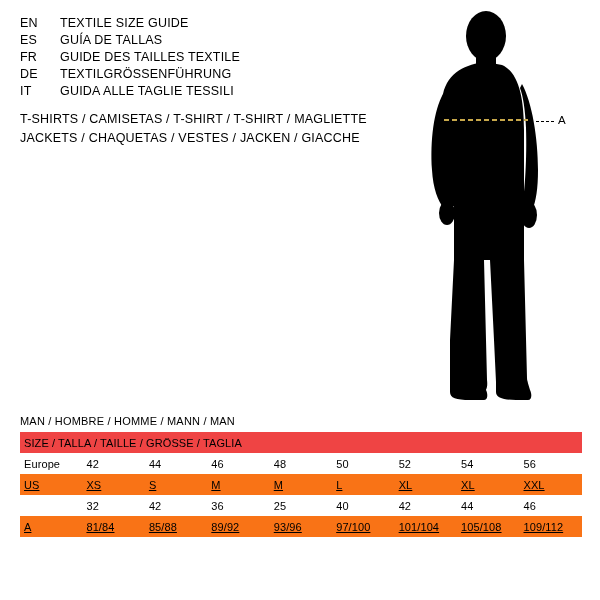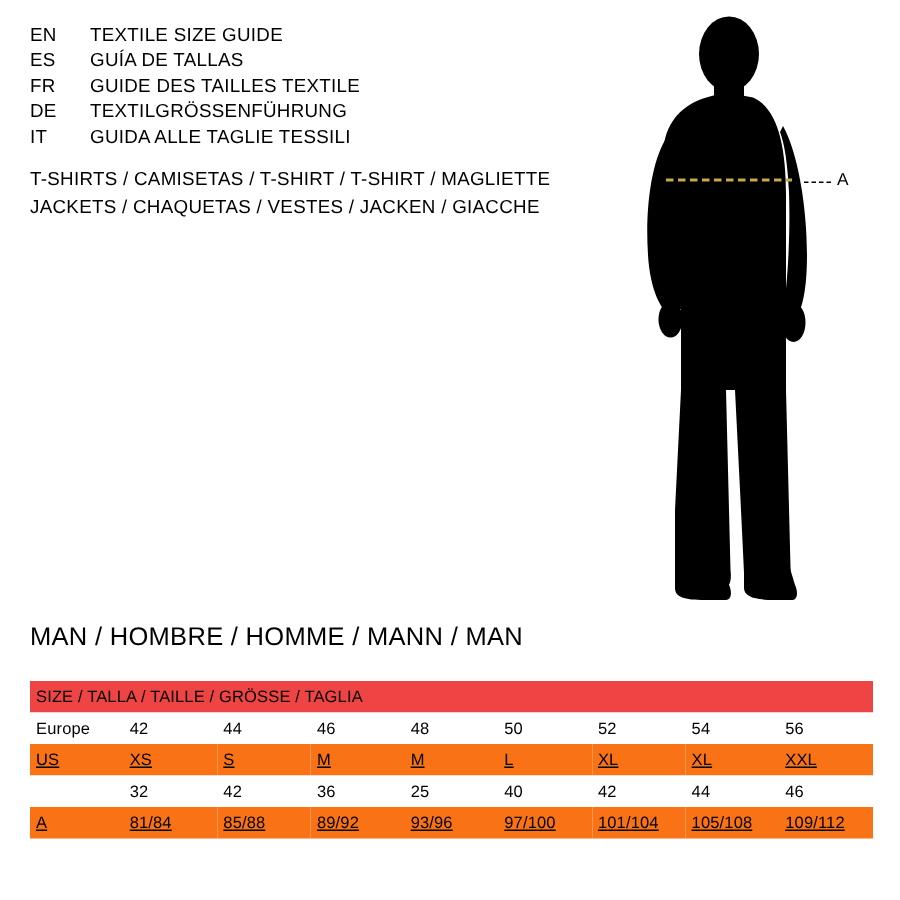--- a/index.html
+++ b/index.html
@@ -86,23 +86,23 @@
   }
 
   
   .table-block {
     position: absolute;
     left: 20px;
     top: 415px;
     width: 562px;
   }
   .table-title {
-    font-size: 17px;
-    letter-spacing: 0.2px;
-    margin-bottom: 19px;
+    font-size: 11px;
+    letter-spacing: 0.2px;
+    margin-bottom: 5px;
   }
   table.size-table {
     border-collapse: collapse;
     width: 562px;
     font-size: 11px;
     table-layout: fixed;
   }
   table.size-table td,
   table.size-table th {
     text-align: left;

